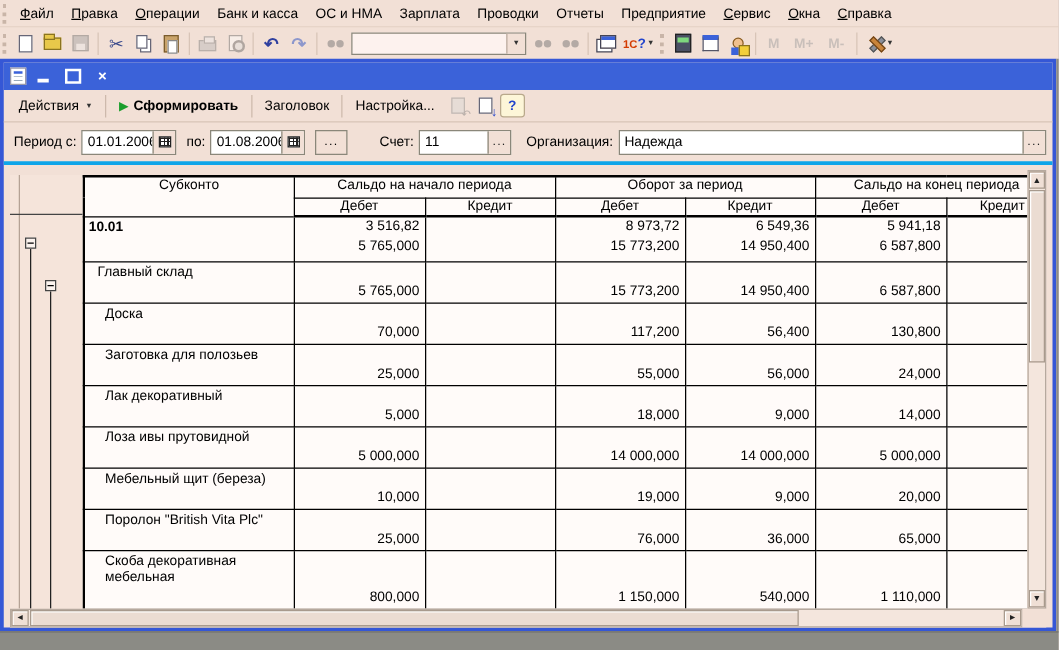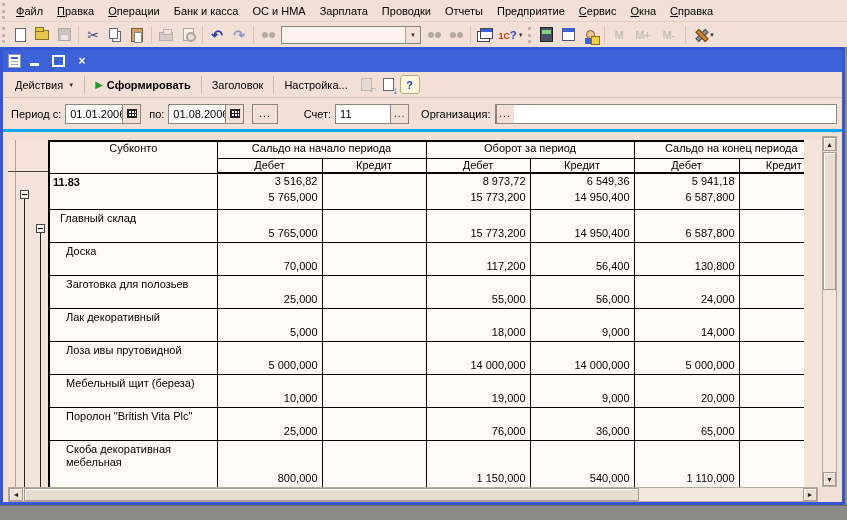--- a/index.html
+++ b/index.html
@@ -88,21 +88,21 @@
   .stdbtn { height:20px; padding:0 6px; background:#F2E0D6; border:1px solid #8a877a; display:flex; align-items:center; justify-content:center; margin:0 8px; }
 
   
   .gridarea { position:absolute; left:5px; top:90px; width:814px; height:347px; background:#F5E4DA; overflow:hidden; }
   .gutter { position:absolute; left:0; top:0; width:58px; height:347px; }
   .gut-vline { position:absolute; top:0; bottom:0; width:1px; background:#b5a295; }
   .gut-hline { position:absolute; left:0; width:58px; height:1px; background:#444; }
   .treeline { position:absolute; width:1px; background:#222; }
   .expander { position:absolute; width:9px; height:9px; background:#FBF3EE; border:1px solid #444; display:flex; align-items:center; justify-content:center; }
   .expander:before { content:""; width:5px; height:1px; background:#000; }
-  .sheet { position:absolute; left:40px; top:0; width:756px; height:347px; overflow:hidden; background:#FFFBF9; }
+  .sheet { position:absolute; left:58px; top:0; width:756px; height:347px; overflow:hidden; background:#FFFBF9; }
   table.rep { border-collapse:collapse; table-layout:fixed; width:782px; background:#FFFBF9; border:2px solid #000; }
   .rep th, .rep td { border:1px solid #000; font-weight:normal; font-size:11px; padding:0; vertical-align:top; overflow:hidden; }
   .rep thead th { text-align:center; white-space:nowrap; }
   .rep thead tr.gr th { height:17px; }
   .rep thead tr.sr th { height:15px; border-bottom:2px solid #000; }
   .c-label { text-align:left; }
   .c-label .lab { padding-top:2px; line-height:13px; }
   .ind0 .lab { padding-left:3px; font-weight:bold; }
   .ind1 .lab { padding-left:10px; }
   .ind2 .lab { padding-left:16px; }
@@ -288,20 +288,21 @@
         </span>
       <span class="flabel" style="margin-left:18px;">Счет:</span>
       <span class="finput" style="width:74px;">
         <span class="ftext">11</span>
         <span class="fbtn">
             <span class="dots3">...</span>
           </span>
       </span>
       <span class="flabel" style="margin-left:12px;">Организация:</span>
       <span class="finput" style="width:340px; flex:1; margin-right:5px;">
+        <span class="ftext">Надежда</span>
         <span class="fbtn">
             <span class="dots3">...</span>
           </span>
       </span>
     </div>
 
     <div class="gridarea">
       <div class="gutter">
         <div class="gut-vline" style="left:7px;"></div>
         <div class="gut-hline" style="top:31px;"></div>
@@ -333,21 +334,21 @@
               <th>Кредит</th>
               <th>Дебет</th>
               <th>Кредит</th>
               <th>Дебет</th>
               <th>Кредит</th>
             </tr>
           </thead>
           <tbody>
               <tr style="height: 36px;">
                 <td class="c-label ind0">
-                  <div class="lab">11.83</div>
+                  <div class="lab">10.01</div>
                 </td>
                 <td class="c-num">
                   <div class="cellbox" style="height: 35px;">
                     <div class="val">3 516,82</div>
                     <div class="val">5 765,000</div>
                   </div>
                 </td>
                 <td class="c-num">
                   <div class="cellbox" style="height: 35px;">
                     <div class="val"></div>

